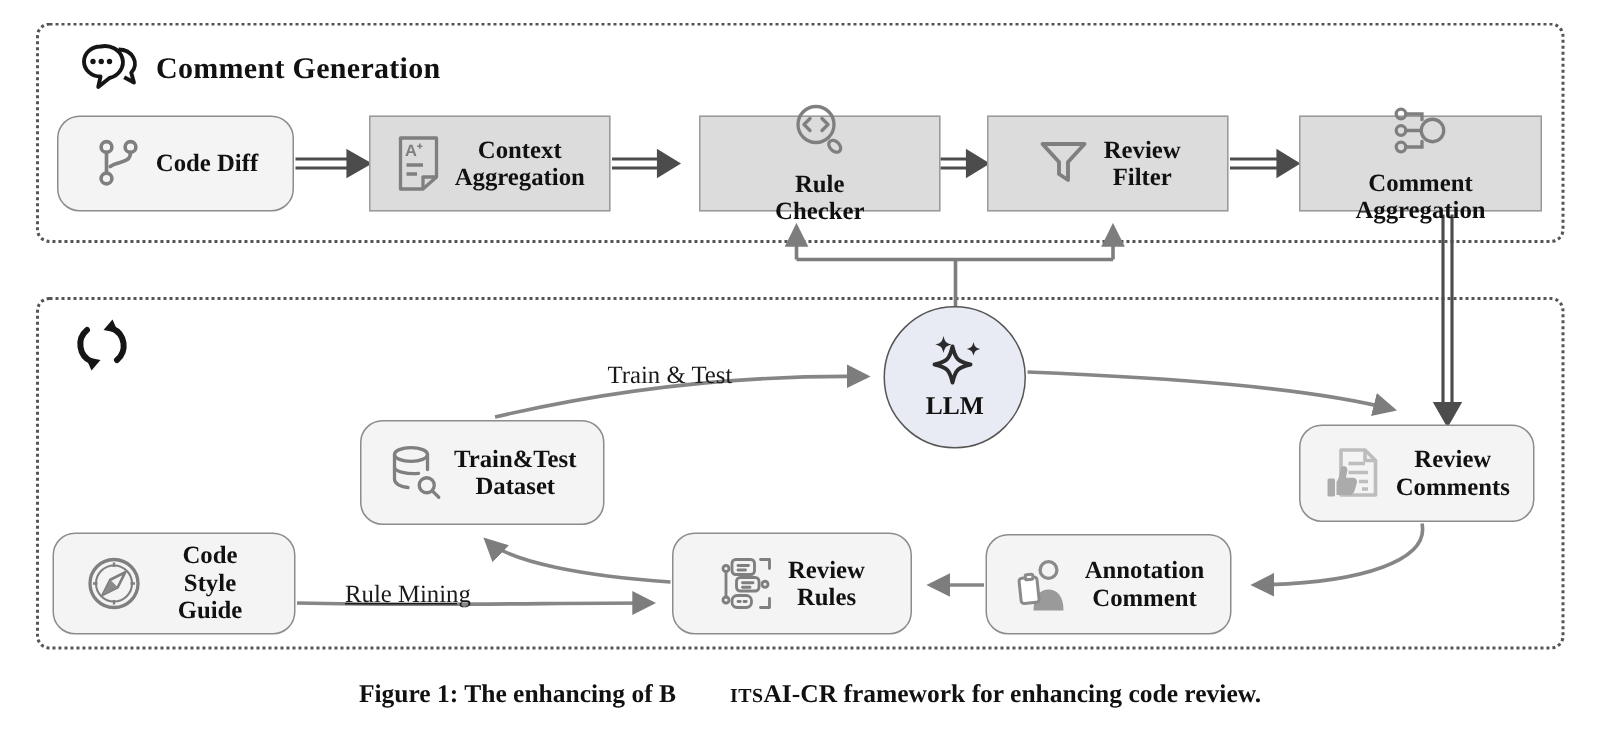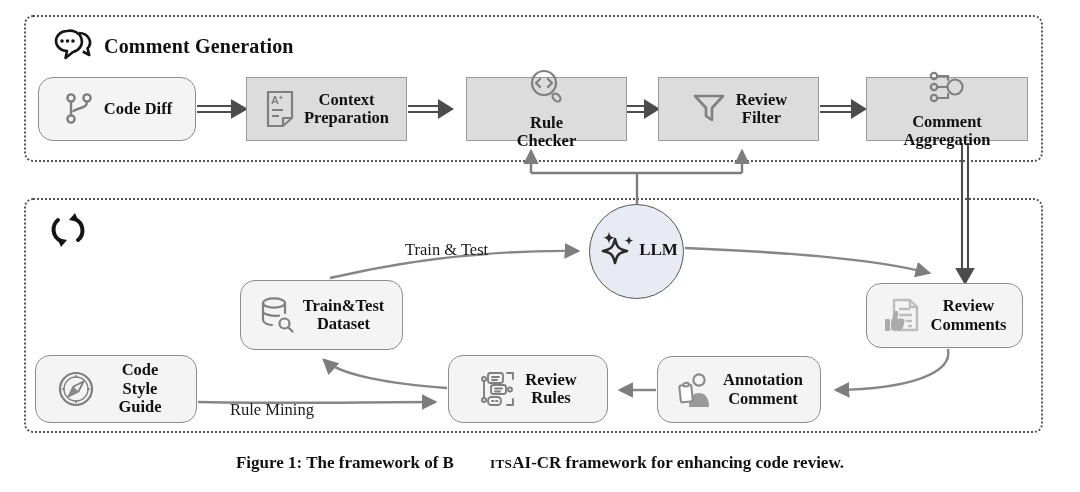--- a/index.html
+++ b/index.html
@@ -12,21 +12,21 @@
   .section{position:absolute;border:2px dotted #555;border-radius:9px;background:transparent;}
   .sec-top{left:24px;top:15px;width:1019px;height:147px;}
   .sec-bot{left:24px;top:198px;width:1019px;height:235px;}
   .sec-header{position:absolute;display:flex;align-items:center;gap:10px;}
   .sec-header .t{font-weight:bold;font-size:20px;letter-spacing:.2px;}
   .node{position:absolute;display:flex;align-items:center;justify-content:center;gap:8px;padding:0 20px;}
   .sq{background:var(--sq-fill);border:1px solid #9a9a9a;}
   .rd{background:var(--rd-fill);border:1.6px solid var(--box-border);border-radius:15px;}
   .lbl{font-weight:bold;font-size:16.5px;line-height:1.12;white-space:pre-line;text-align:center;}
   .llm{position:absolute;background:var(--llm-fill);border:1.6px solid #555;border-radius:50%;
-       display:flex;flex-direction:row;align-items:center;justify-content:center;}
+       display:flex;flex-direction:column;align-items:center;justify-content:center;}
   .llm .lbl{font-size:17px;margin-top:-4px;}
   .edge-label{position:absolute;font-size:16.5px;color:#1a1a1a;margin-top:12px;}
   .caption{position:absolute;left:0;top:453px;width:1080px;text-align:center;font-weight:bold;font-size:17px;}
   .caption .sc{font-size:0.78em;letter-spacing:.3px;margin-left:36px;}
   svg.wires{position:absolute;left:0;top:0;pointer-events:none;}
   .ic{flex:0 0 auto;}
 </style>
 </head>
 <body>
 
@@ -108,21 +108,21 @@
   <div class="node sq" style="left:246px;top:77px;width:161px;height:64px;">
     <svg class="ic" width="32" height="40" viewBox="0 0 32 40">
       <g fill="none" stroke="#7f7f7f" stroke-width="2.2" stroke-linejoin="round">
         <path d="M4,3 H28 V29 L19,37 H4 Z"></path>
         <path d="M28,29 H19 V37"></path>
         <path d="M8,21 H19 M8,27 H15"></path>
       </g>
       <text x="7" y="15" font-size="11" font-weight="bold" fill="#7f7f7f" font-family="'Liberation Sans',sans-serif">A⁺</text>
     </svg>
     <span class="lbl">Context
-Preparation</span>
+Aggregation</span>
   </div>
 
   <div class="node sq" style="left:466px;top:77px;width:161px;height:64px;flex-direction:column;">
     <svg class="ic" width="38" height="38" viewBox="0 0 38 38">
       <g fill="none" stroke="#7f7f7f" stroke-width="2.2" stroke-linecap="round" stroke-linejoin="round">
         <circle cx="16" cy="15" r="12"></circle>
         <ellipse cx="28.5" cy="29.5" rx="3.2" ry="4.6" transform="rotate(-45 28.5 29.5)"></ellipse>
         <path d="M12,11 L8,15 L12,19 M20,11 L24,15 L20,19"></path>
       </g>
     </svg>
@@ -250,19 +250,19 @@
       <g fill="#fff" stroke="#8a8a8a" stroke-width="2">
         <rect x="5" y="13" width="12" height="17" rx="2" transform="rotate(-6 11 21)"></rect>
         <rect x="8.6" y="11" width="5" height="3.4" rx="1" transform="rotate(-6 11 13)"></rect>
       </g>
     </svg>
     <span class="lbl">Annotation
 Comment</span>
   </div>
 
   <div class="edge-label" style="left:405px;top:228px;">Train &amp; Test</div>
-  <div class="edge-label" style="left:230px;top:388px;">Rule Mining</div>
+  <div class="edge-label" style="left:230px;top:374px;text-decoration:underline;">Rule Mining</div>
 
   <div class="caption">
-    <span>Figure 1: The framework of B</span><span class="sc">ITS</span><span>AI-CR framework for enhancing code review.</span>
+    <span>Figure 1: The enhancing of B</span><span class="sc">ITS</span><span>AI-CR framework for enhancing code review.</span>
   </div>
 
 </div>
 
 </body></html>

